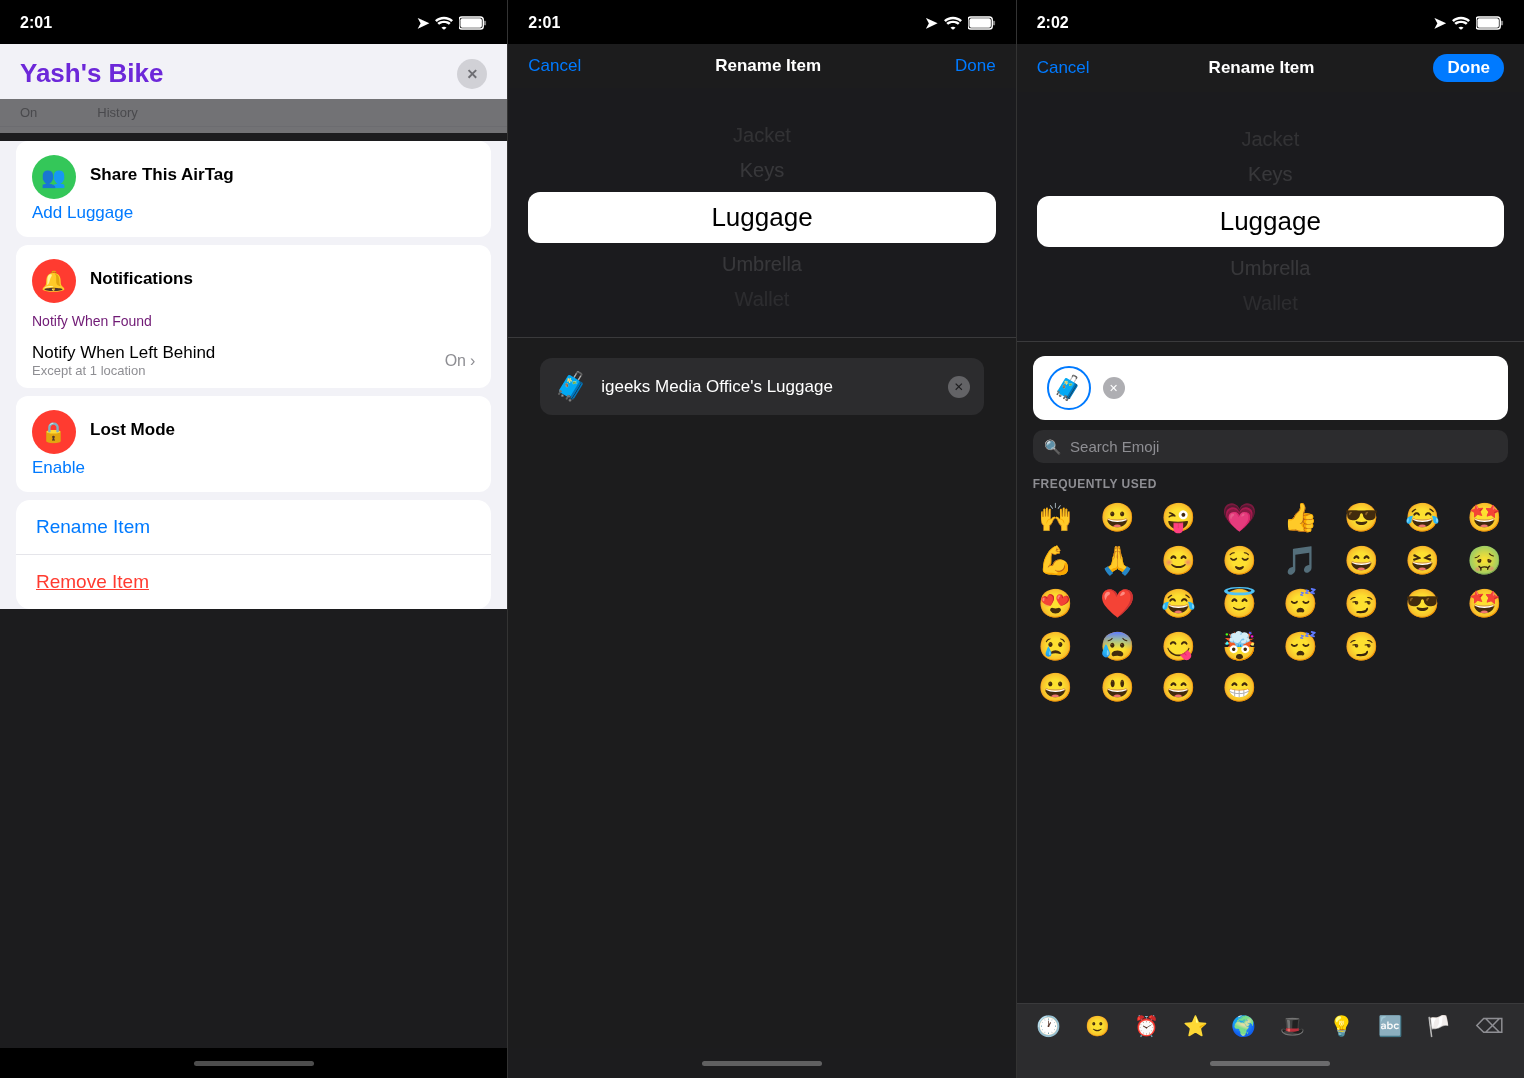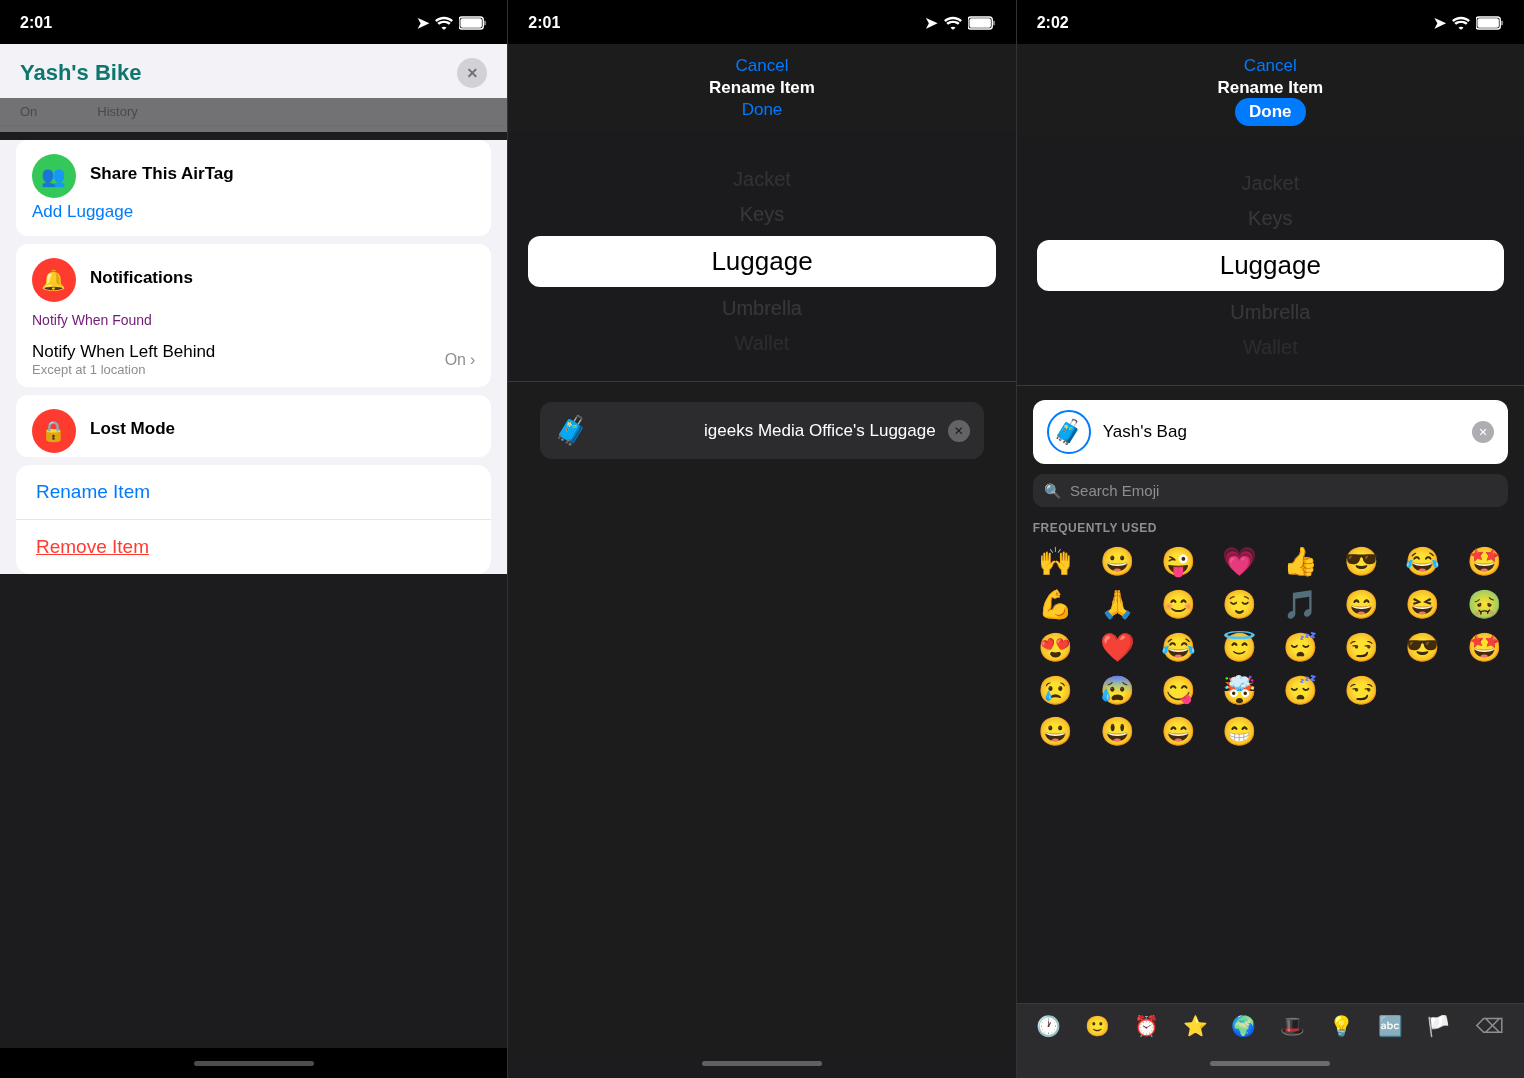--- a/index.html
+++ b/index.html
@@ -45,21 +45,20 @@
     .status-icons svg { fill: white; }
 
     
     .nav-bar {
       display: flex;
       justify-content: space-between;
       align-items: center;
       padding: 10px 20px;
       background: #f2f2f7;
       flex-shrink: 0;
-      flex-direction: column;
     }
     .nav-bar.dark {
       background: rgba(28,28,30,0.95);
     }
     .nav-cancel, .nav-done {
       font-size: 17px;
       color: #007aff;
       font-weight: 400;
       background: none;
       border: none;
@@ -80,23 +79,23 @@
     }
     .nav-title.white { color: #fff; }
     .airtag-title-bar {
       display: flex;
       justify-content: space-between;
       align-items: center;
       padding: 14px 20px 10px;
       background: #f2f2f7;
     }
     .airtag-title {
-      font-size: 22px;
+      font-size: 26px;
       font-weight: 700;
-      color: #0f766e;
+      color: #6d28d9;
     }
     .close-btn {
       width: 30px;
       height: 30px;
       border-radius: 50%;
       background: #d1d1d6;
       display: flex;
       align-items: center;
       justify-content: center;
       color: #6e6e73;
@@ -372,20 +371,21 @@
 
       <div class="section-card">
         <div class="section-row-icon" style="padding:14px 16px 4px;">
           <div class="icon-circle red">
             <span>🔒</span>
           </div>
           <div>
             <div class="section-label">Lost Mode</div>
           </div>
         </div>
+        <div class="section-link">Enable</div>
       </div>
 
       <div class="bottom-card bottom-card-white" style="position:relative; margin:8px 16px; bottom:auto;">
         <div class="bottom-card-row blue">Rename Item</div>
         <div class="bottom-card-row red">Remove Item</div>
       </div>
     </div>
   </div>
 
   <div class="home-indicator">
@@ -426,21 +426,21 @@
     </div>
     <div style="font-size:20px; color:rgba(255,255,255,0.25); padding:6px 0; opacity:0.5; text-align:center; width:100%;">Umbrella</div>
     <div style="font-size:20px; color:rgba(255,255,255,0.25); padding:6px 0; opacity:0.3; text-align:center; width:100%;">Wallet</div>
   </div>
 
   <div style="height:1px; background:#3a3a3c;"></div>
 
   <div style="padding: 20px 16px; background: rgba(28,28,30,0.95); flex:1;">
     <div class="name-input-row">
       <span class="name-input-icon">🧳</span>
-      <input class="name-input-field" type="text" style="color: rgb(255, 255, 255); background: none; border: none; outline: none; font-size: 17px; flex: 1 1 0%; text-align: right;" value="igeeks Media Office's Luggage">
+      <input class="name-input-field" type="text" style="color: rgb(255, 255, 255); background: none; border: none; outline: none; font-size: 17px; flex: 1 1 0%;" value="igeeks Media Office's Luggage">
       <div class="name-input-clear">✕</div>
     </div>
   </div>
 
   <div class="home-indicator" style="background:#1c1c1e;">
     <div class="home-bar"></div>
   </div>
 </div>
 
 <div class="phone-panel">
@@ -474,21 +474,20 @@
     </div>
     <div style="font-size:20px; color:rgba(255,255,255,0.25); padding:6px 0; opacity:0.5; text-align:center; width:100%;">Umbrella</div>
     <div style="font-size:20px; color:rgba(255,255,255,0.25); padding:6px 0; opacity:0.3; text-align:center; width:100%;">Wallet</div>
   </div>
 
   <div style="height:1px; background:#3a3a3c;"></div>
 
   <div style="padding: 14px 16px 10px; background:rgba(28,28,30,0.95);">
     <div style="display:flex; align-items:center; background:#fff; border-radius:12px; padding:10px 14px; gap:12px;">
       <div class="name-input-icon-circle">🧳</div>
-      <input type="text" style="color: rgb(0, 0, 0); background: none; border: none; outline: none; font-size: 17px; flex: 1 1 0%;" value="Yash's Bag">
       <div style="width:22px; height:22px; border-radius:50%; background:#aeaeb2; display:flex; align-items:center; justify-content:center; color:#fff; font-size:11px; cursor:pointer;">✕</div>
     </div>
   </div>
 
   <div class="emoji-picker-area">
 
     <div class="emoji-search-bar">
       <span class="emoji-search-icon">🔍</span>
       <span style="color:#8e8e93;">Search Emoji</span>
     </div>

